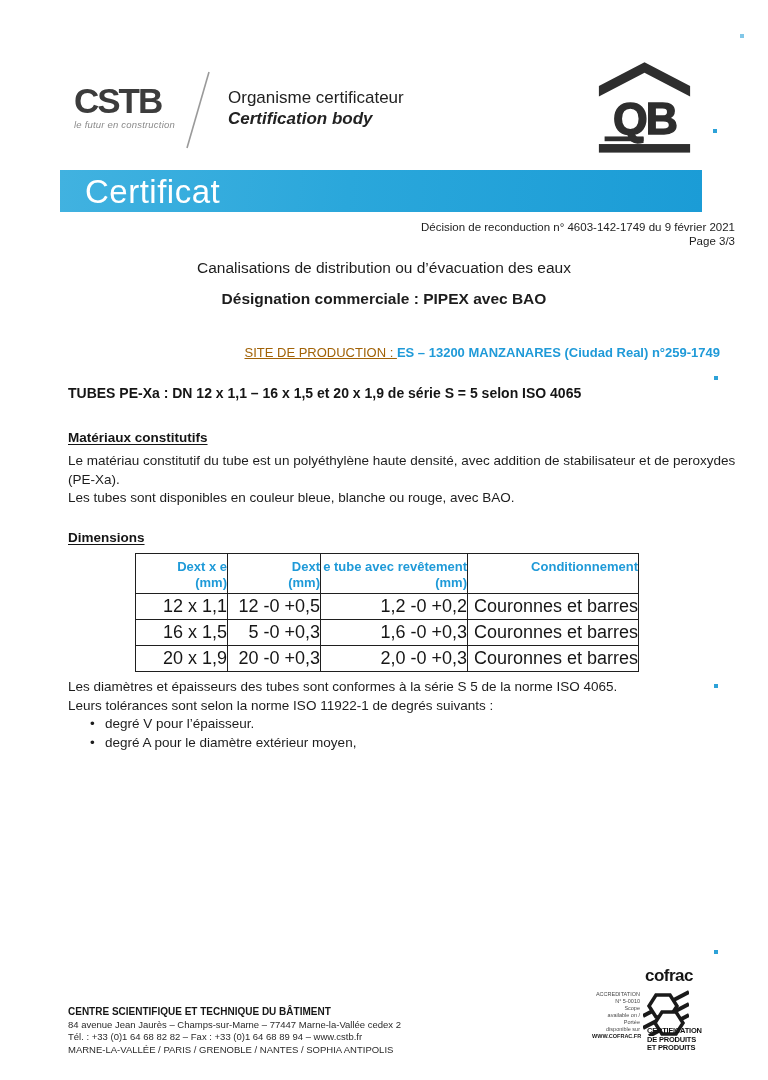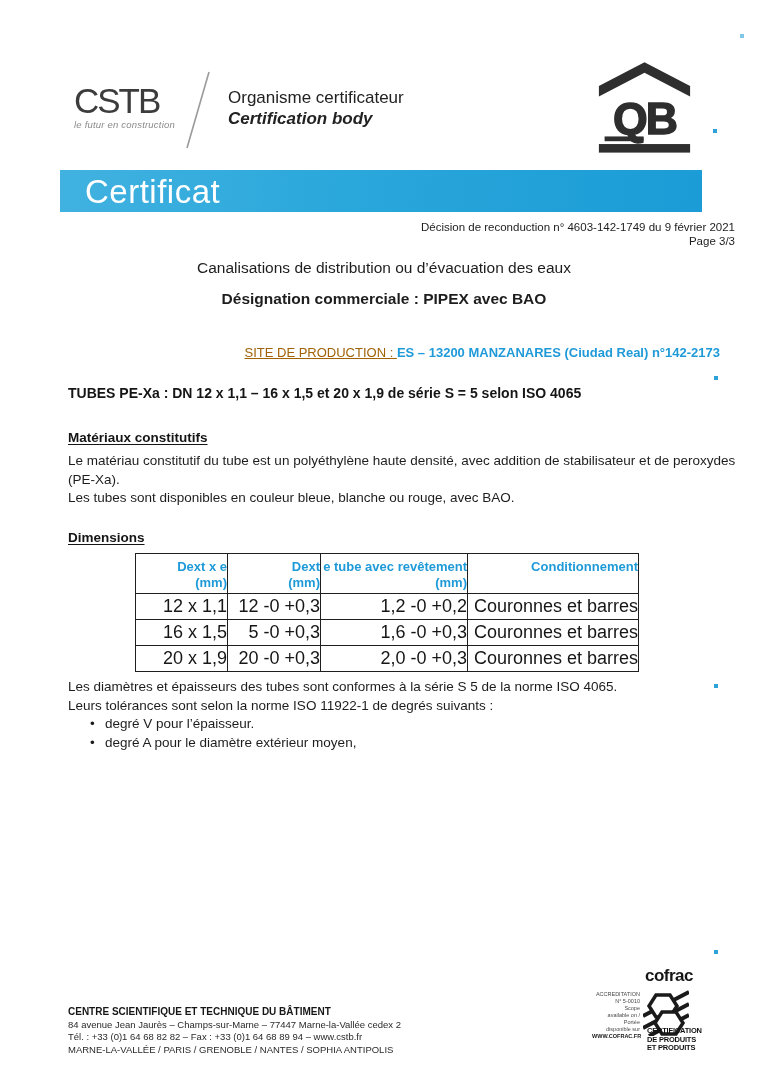--- a/index.html
+++ b/index.html
@@ -2,21 +2,21 @@
 <html><head>
 <meta charset="utf-8">
 <style>
   * { margin:0; padding:0; box-sizing:border-box; }
   html,body { background:#ffffff; }
   body { font-family:"Liberation Sans","DejaVu Sans",sans-serif; color:#1d1d1d; }
   #page { position:relative; width:768px; height:1080px; background:#ffffff; overflow:hidden; }
 
   
   .cstb { position:absolute; left:74px; top:84px; }
-  .cstb-word { font-size:35px; font-weight:400; letter-spacing:-2px; color:#3c3c3c; line-height:34px; }
+  .cstb-word { font-size:35px; font-weight:700; letter-spacing:-2px; color:#3c3c3c; line-height:34px; }
   .cstb-tag { font-size:9.5px; font-style:italic; color:#8b8b8b; letter-spacing:.2px; margin-top:1px; }
   .slash { position:absolute; left:183px; top:70px; }
   .certifier { position:absolute; left:228px; top:87px; line-height:21px; }
   .certifier .l1 { font-size:17px; color:#222; }
   .certifier .l2 { font-size:17px; color:#222; font-weight:bold; font-style:italic; }
   .qb { position:absolute; left:597px; top:61px; }
 
   
   .banner { position:absolute; left:60px; top:170px; width:642px; height:42px;
             background:linear-gradient(97deg,#41b2e0 0%,#2aa7db 45%,#1b9cd6 100%); }
@@ -102,21 +102,21 @@
     <div class="banner-text">Certificat</div>
   </div>
 
   <div class="decision">
     <div>Décision de reconduction n° 4603-142-1749 du 9 février 2021</div>
     <div>Page 3/3</div>
   </div>
 
   <div class="title-product">Canalisations de distribution ou d’évacuation des eaux</div>
   <div class="title-designation">Désignation commerciale : PIPEX avec BAO</div>
-  <div class="site-line"><span class="lbl">SITE DE PRODUCTION : </span><span class="val">ES – 13200 MANZANARES (Ciudad Real) n°142-2173</span></div>
+  <div class="site-line"><span class="lbl">SITE DE PRODUCTION : </span><span class="val">ES – 13200 MANZANARES (Ciudad Real) n°259-1749</span></div>
 
   <div class="tubes">TUBES PE-Xa : DN 12 x 1,1 – 16 x 1,5 et 20 x 1,9 de série S = 5 selon ISO 4065</div>
 
   <div class="sec-materials-h h-underline">Matériaux constitutifs</div>
   <div class="mat-p1">Le matériau constitutif du tube est un polyéthylène haute densité, avec addition de stabilisateur et de peroxydes (PE-Xa).</div>
   <div class="mat-p2">Les tubes sont disponibles en couleur bleue, blanche ou rouge, avec BAO.</div>
 
   <div class="dim-h h-underline">Dimensions</div>
 
   <table class="dims">
@@ -141,21 +141,21 @@
           <div>(mm)</div>
         </th>
         <th>
           <div>Conditionnement</div>
         </th>
       </tr>
     </thead>
     <tbody>
       <tr>
         <td>12 x 1,1</td>
-        <td>12 -0 +0,3</td>
+        <td>12 -0 +0,5</td>
         <td>1,2 -0 +0,2</td>
         <td>Couronnes et barres</td>
       </tr>
       <tr>
         <td>16 x 1,5</td>
         <td>5 -0 +0,3</td>
         <td>1,6 -0 +0,3</td>
         <td>Couronnes et barres</td>
       </tr>
       <tr>

